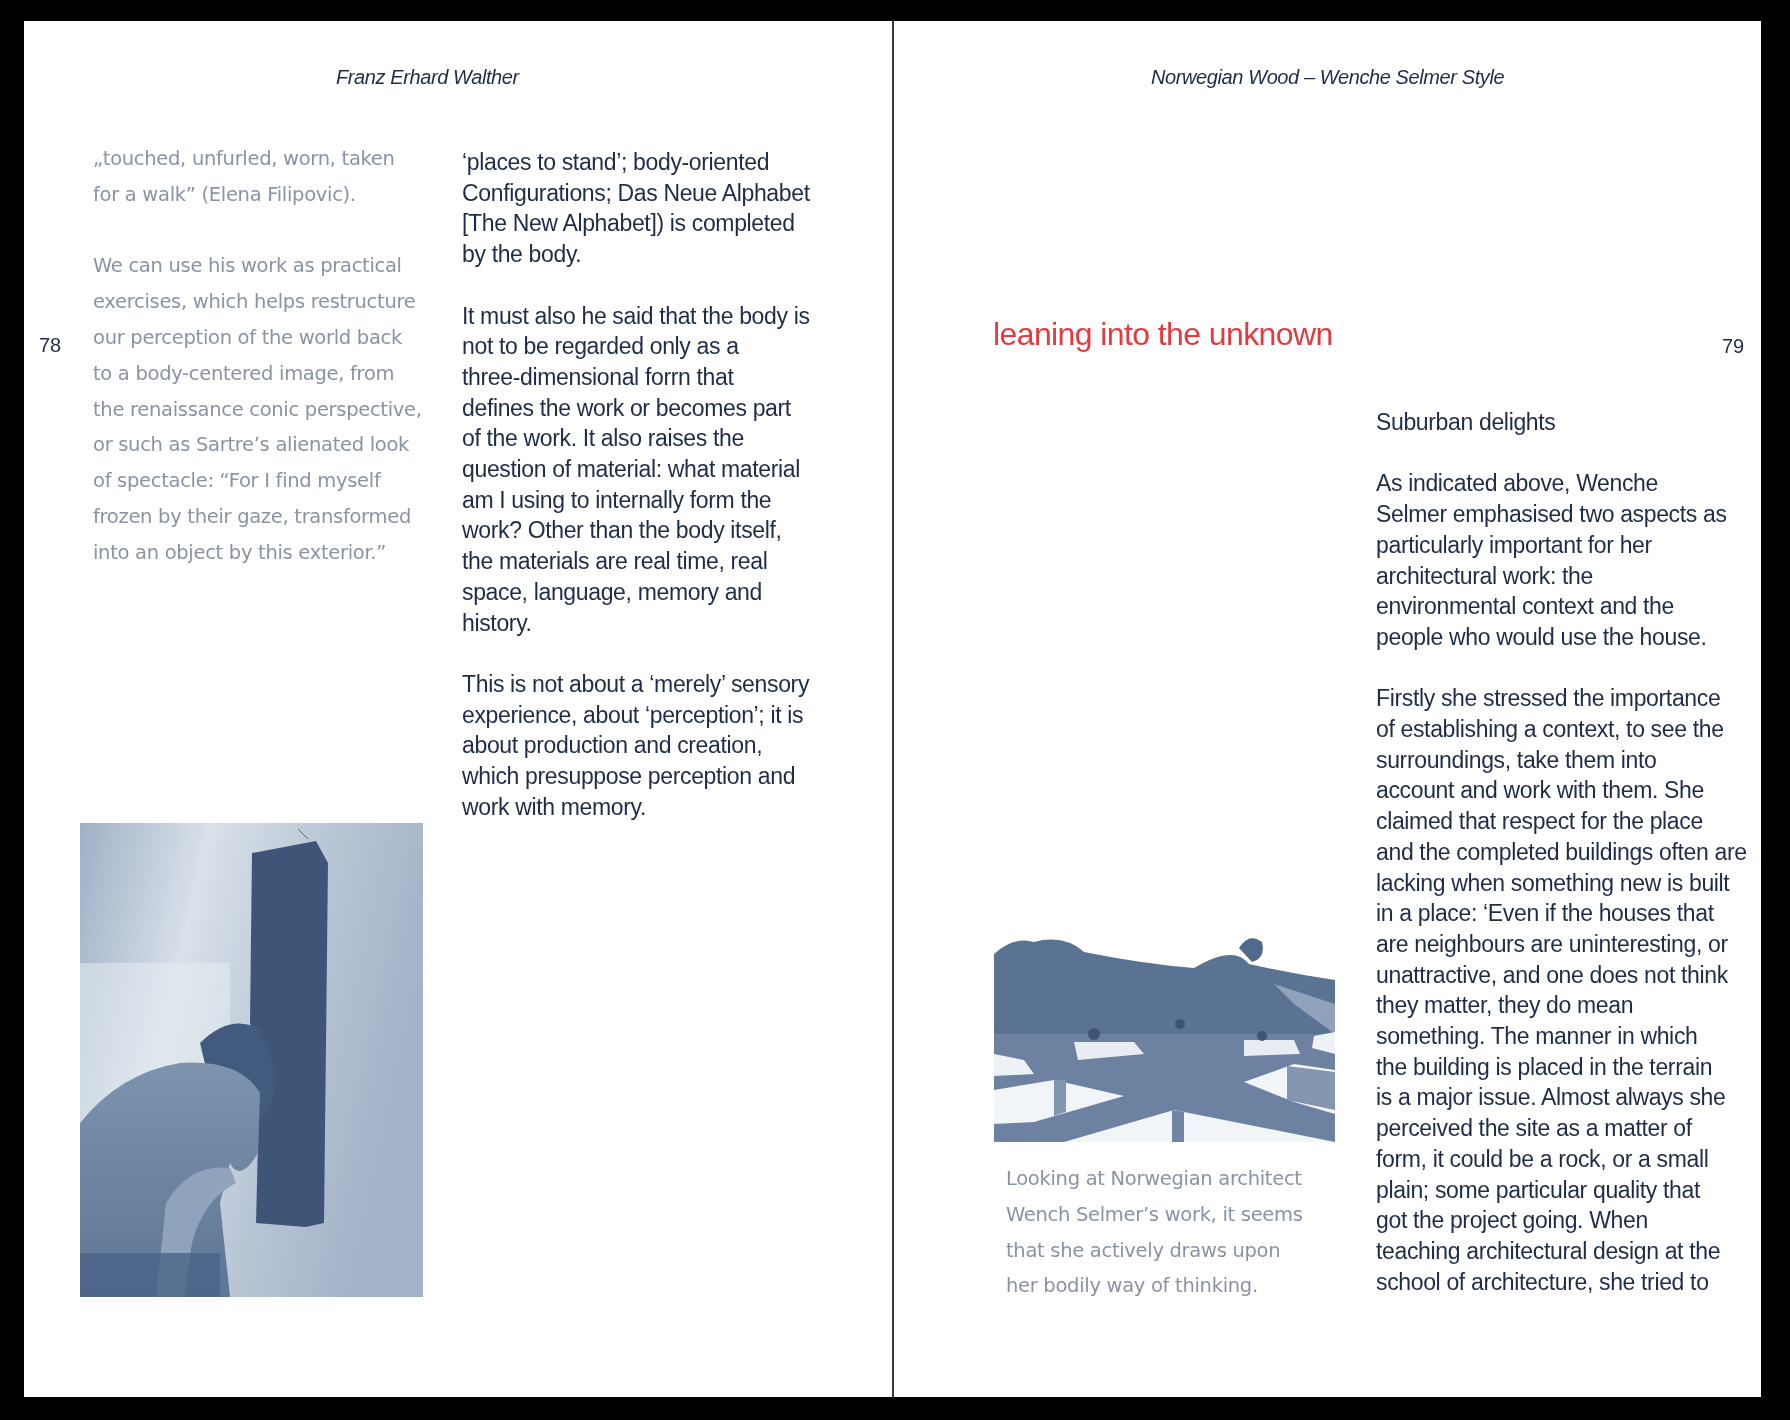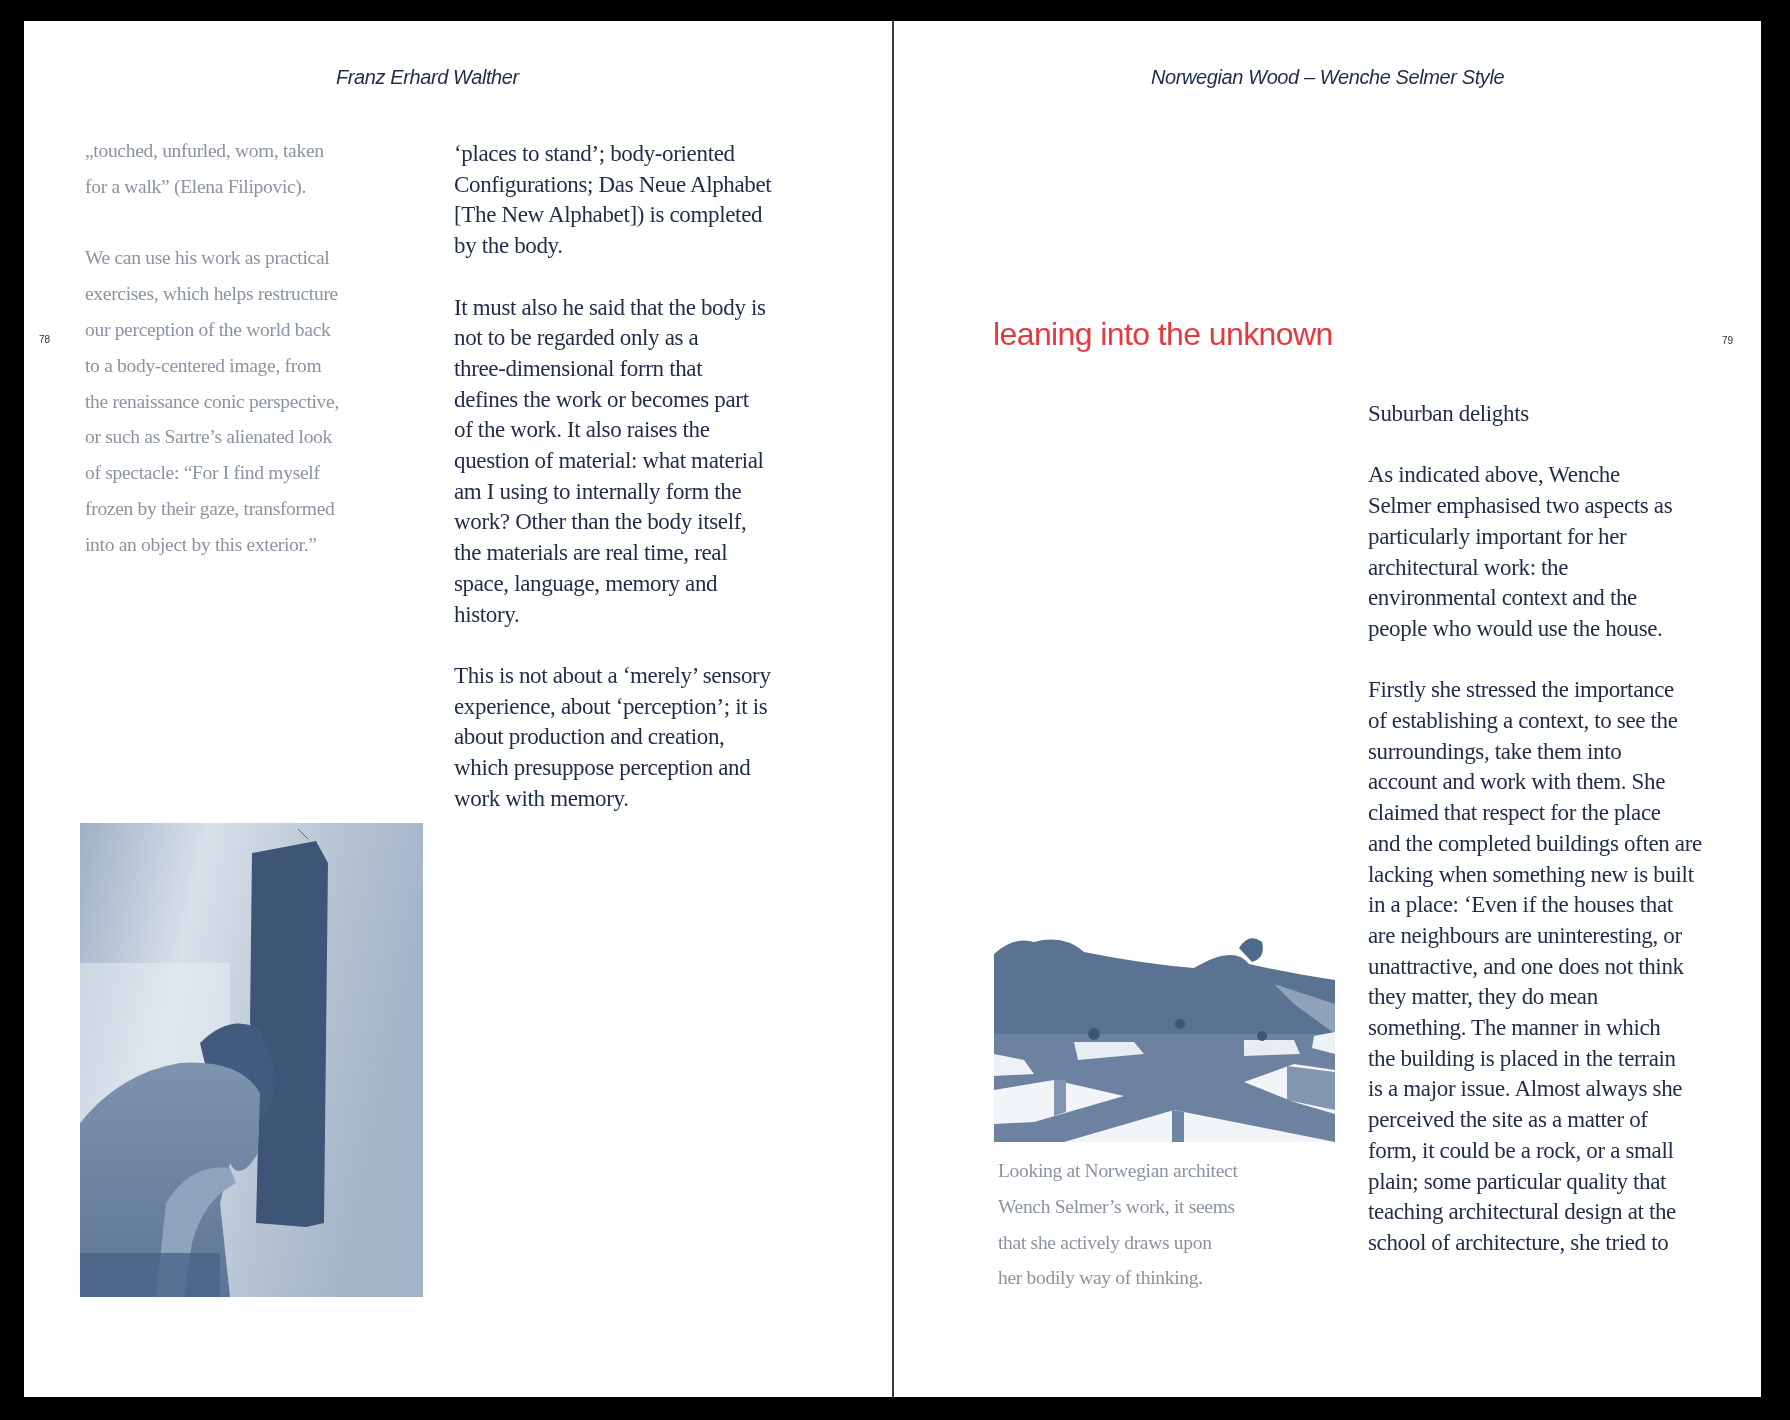--- a/index.html
+++ b/index.html
@@ -14,26 +14,26 @@
   #page-left { left: 24px; width: 868px; }
   #page-right { left: 894px; width: 867px; }
   .divider {
     position: absolute; left: 892px; top: 21px; width: 2px; height: 1376px; background: #3a3a3a;
   }
   .running-head {
     position: absolute; top: 66px; font-size: 20px; color: #1f2c48;
     letter-spacing: -0.4px; white-space: nowrap; font-style: italic;
   }
   .folio {
-    position: absolute; font-size: 10px; color: #1f2c48;
+    position: absolute; font-size: 20px; color: #1f2c48;
   }
   .col {
     position: absolute; color: #1f2c48;
   }
-  .col p { margin: 4px; font-family: Liberation Serif, serif; }
+  .col p { margin: 12px; }
   .gray {
     color: #8a93a2; font-family: "DejaVu Sans", sans-serif; font-size: 19.5px; line-height: 35.8px;
     letter-spacing: -0.3px;
   }
   .navy {
     font-size: 23px; line-height: 30.7px; letter-spacing: -0.35px;
   }
   .navy p + p { margin-top: 30.7px; }
   .gray p + p { margin-top: 35.8px; }
   .line { display: block; white-space: nowrap; }
@@ -156,20 +156,21 @@
     <span class="line">in a place: ‘Even if the houses that</span>
     <span class="line">are neighbours are uninteresting, or</span>
     <span class="line">unattractive, and one does not think</span>
     <span class="line">they matter, they do mean</span>
     <span class="line">something. The manner in which</span>
     <span class="line">the building is placed in the terrain</span>
     <span class="line">is a major issue. Almost always she</span>
     <span class="line">perceived the site as a matter of</span>
     <span class="line">form, it could be a rock, or a small</span>
     <span class="line">plain; some particular quality that</span>
+    <span class="line">got the project going. When</span>
     <span class="line">teaching architectural design at the</span>
     <span class="line">school of architecture, she tried to</span>
   </p>
 </div>
 
 <div class="photo" style="left:994px; top:884px; width:341px; height:258px;" title="Blue-toned photograph of a star-shaped sunken grass structure with people sitting in trenches, hillside behind">
   <svg width="341" height="258" viewBox="0 0 341 258" xmlns="http://www.w3.org/2000/svg">
     <rect width="341" height="258" fill="#ffffff"></rect>
 
     <path d="M0 70 Q20 52 40 58 Q70 50 90 68 Q150 80 200 84 Q240 60 255 80 Q300 90 341 96 L341 170 L0 170 Z" fill="#5b7392"></path>

